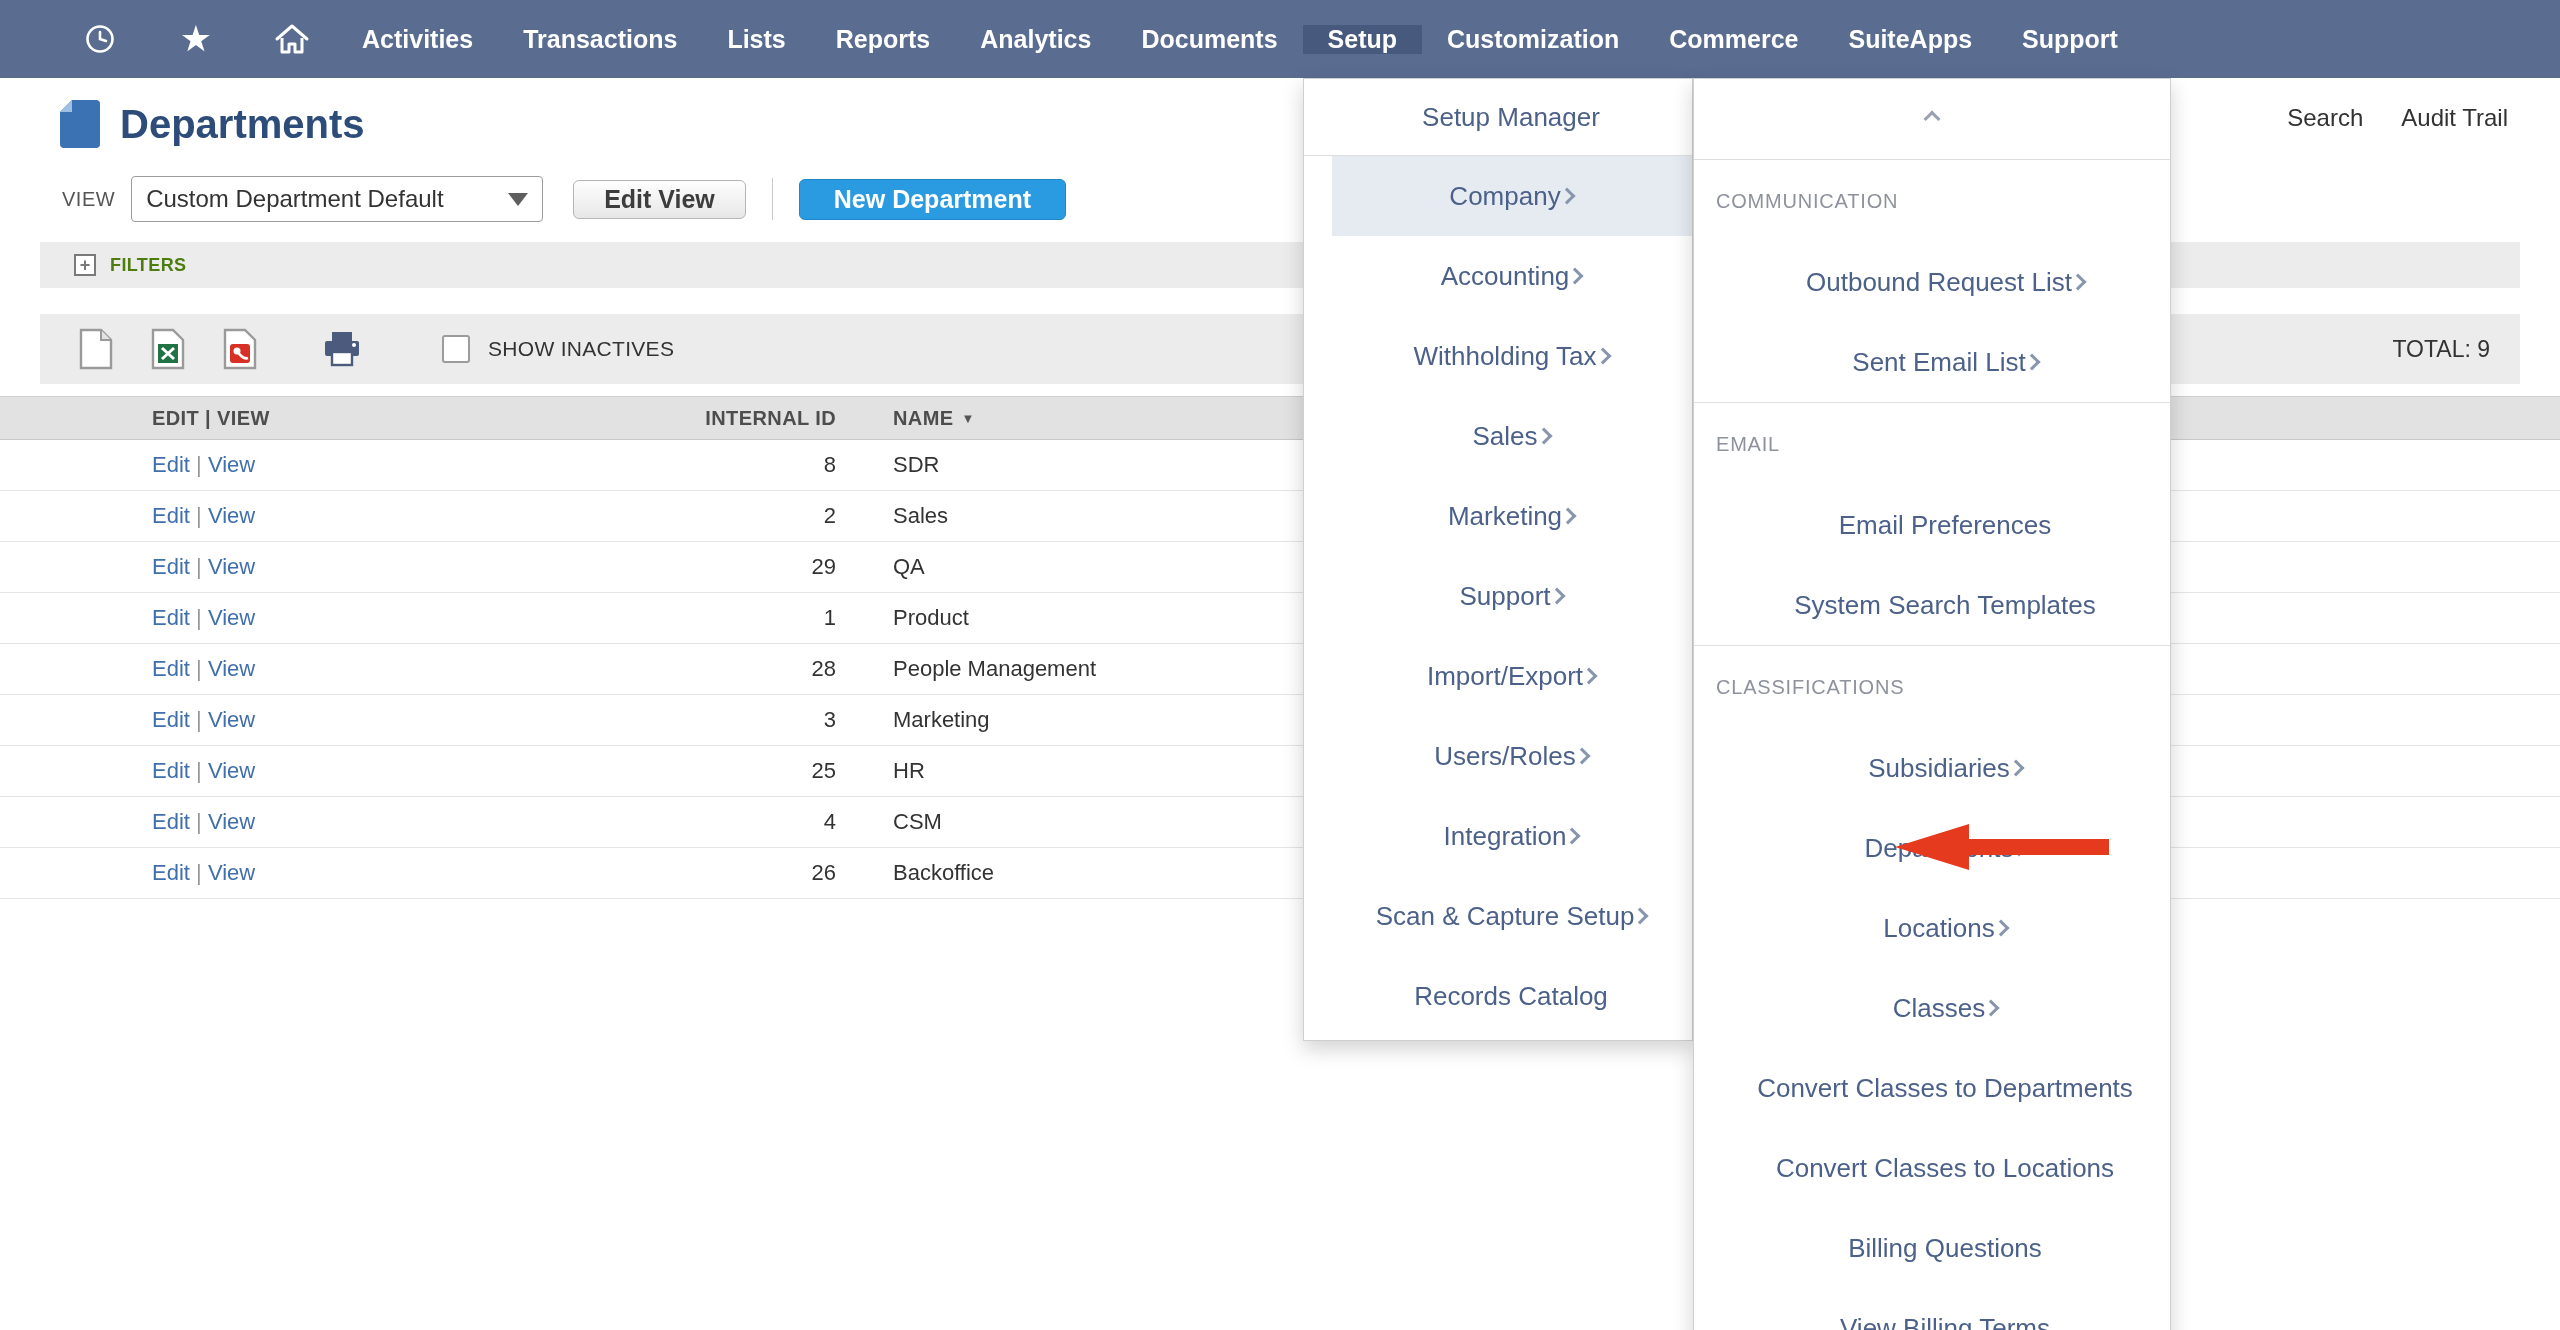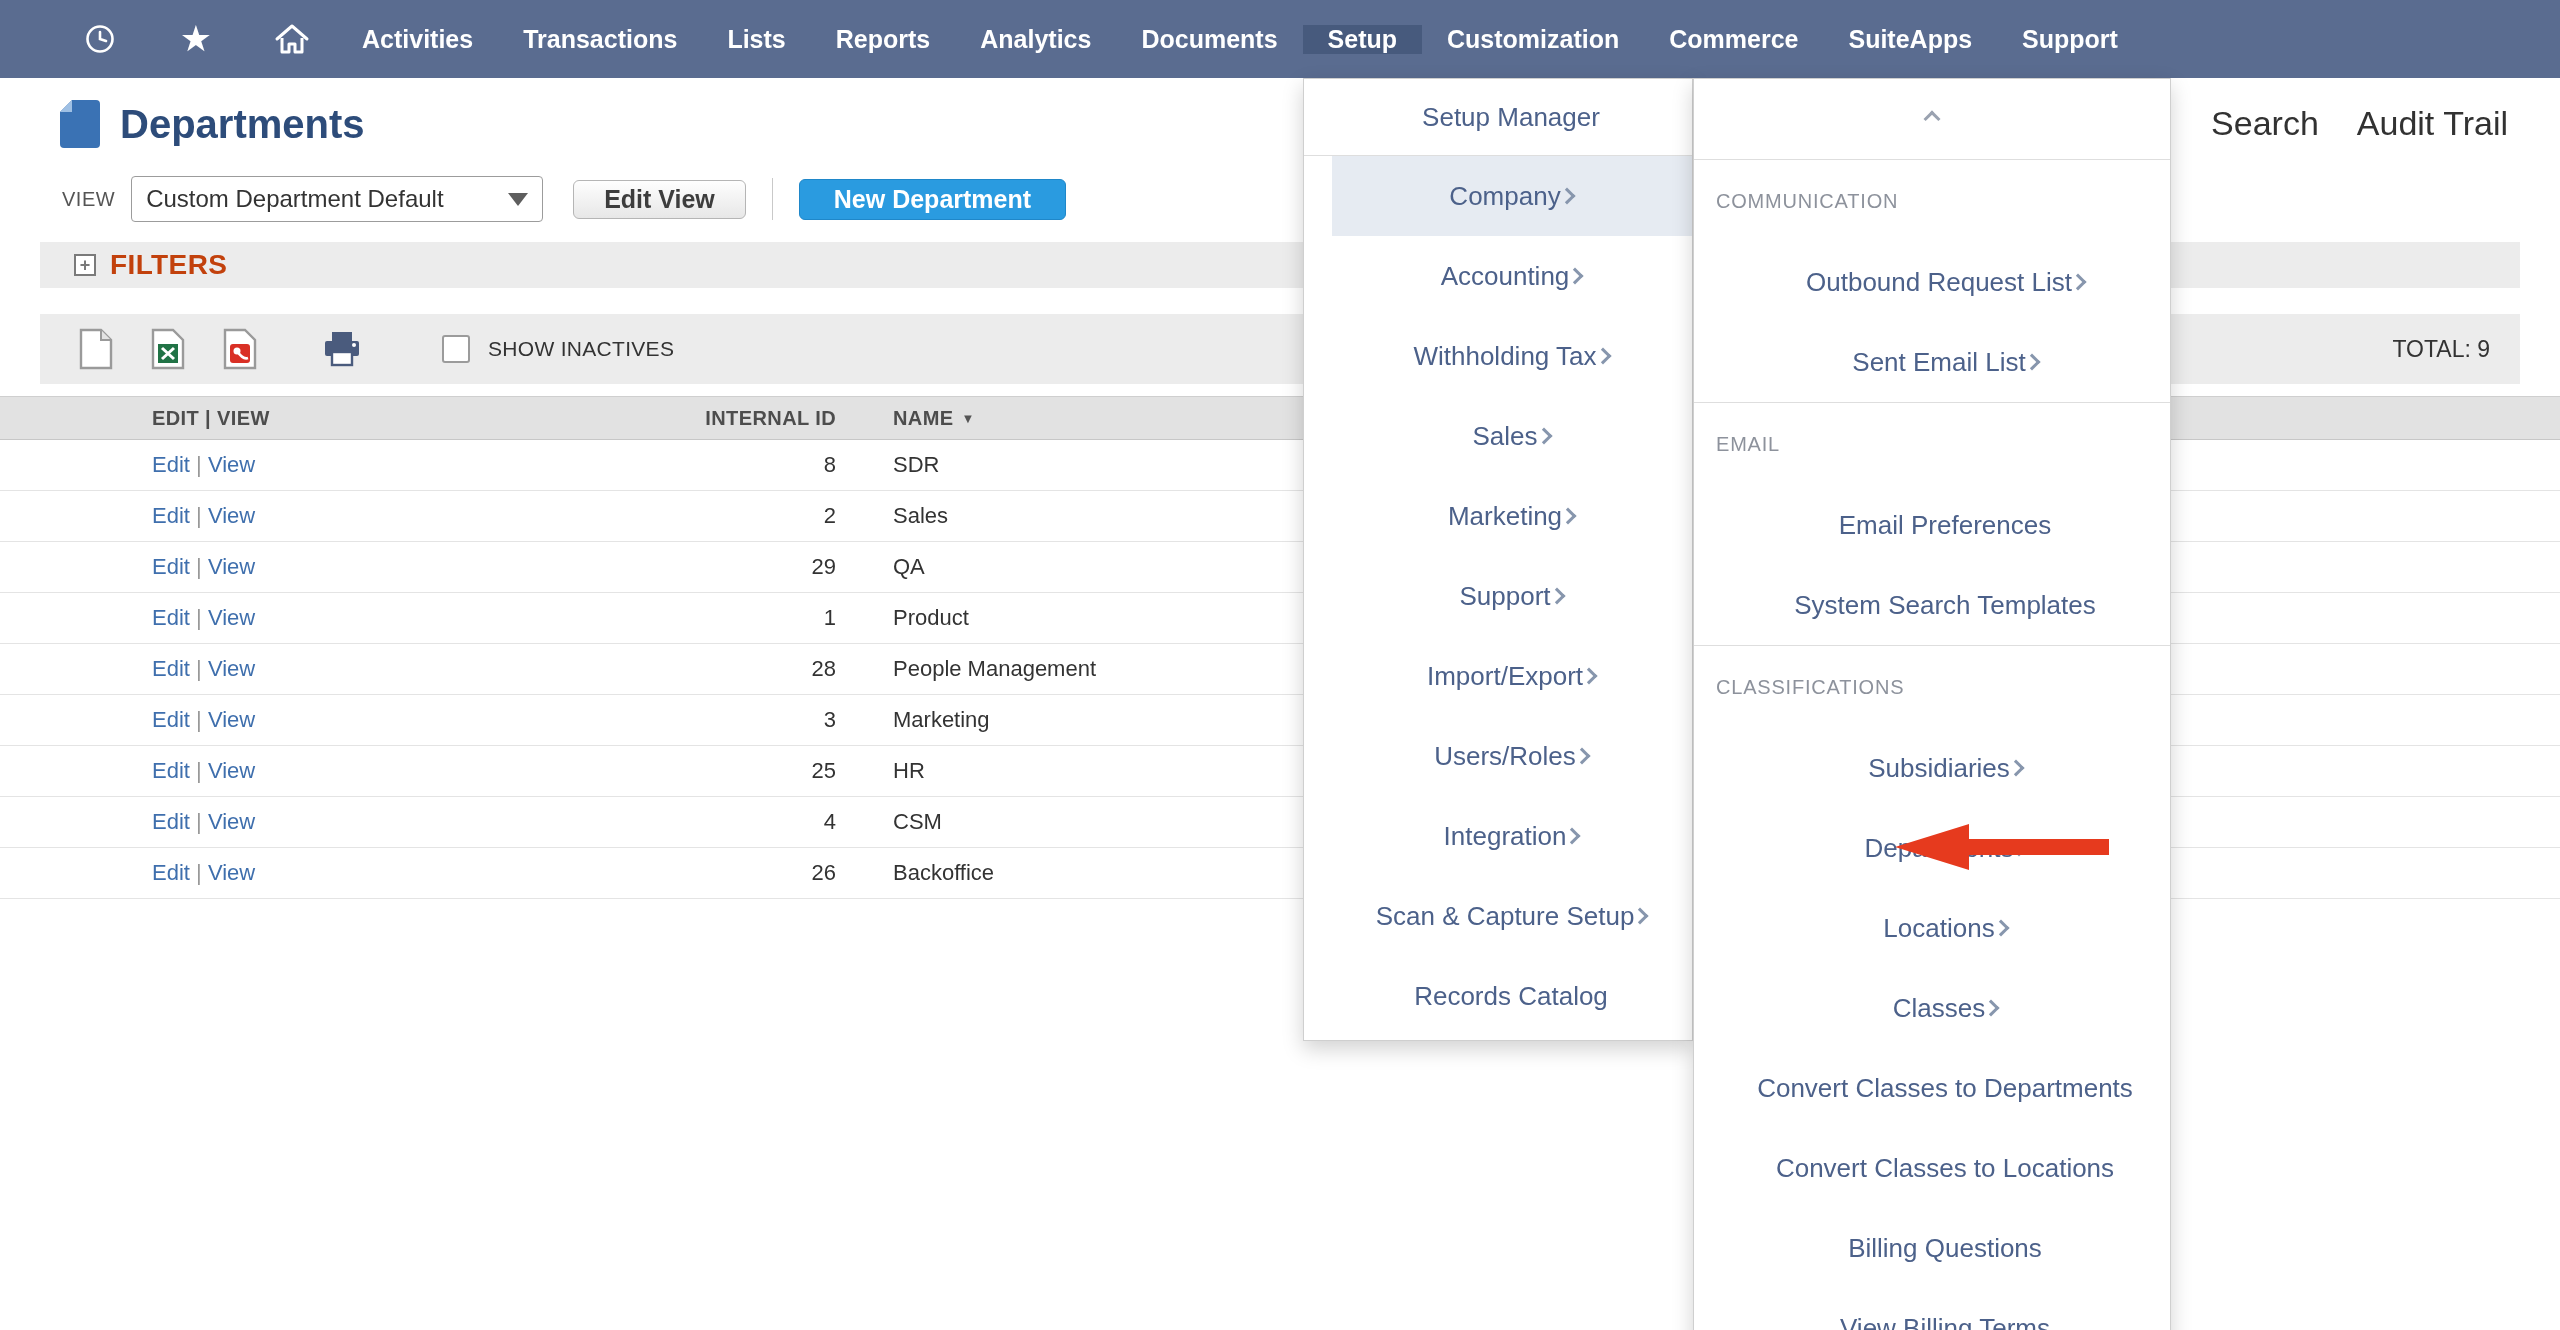--- a/index.html
+++ b/index.html
@@ -16,21 +16,21 @@
   .primary-nav { display:flex; align-items:center; margin-left:15px; }
   .nav-item { background:none; border:none; color:#fff; font:600 25px "Liberation Sans",sans-serif;
               padding:0 25px; cursor:pointer; white-space:nowrap; }
   .nav-item.active { background:#475a7d; }
 
   
   .page-header { display:flex; align-items:center; padding-left:60px; margin-top:14px; height:64px; }
   .doc-icon { width:40px; height:48px; display:inline-block; }
   .page-title { font-size:40px; font-weight:700; color:#2d4c7a; margin-left:20px; }
   .header-links { position:absolute; right:52px; top:104px; display:flex; gap:38px; z-index:1; }
-  .header-links a { font-size:34px; color:#323232; text-decoration:none; cursor:pointer; white-space:nowrap; }
+  .header-links a { font-size:24px; color:#323232; text-decoration:none; cursor:pointer; white-space:nowrap; }
 
   
   .view-row { display:flex; align-items:center; margin-top:20px; padding-left:62px; }
   .view-label { font-size:20px; color:#555; letter-spacing:.5px; }
   .select { width:412px; height:46px; border:1px solid #9c9c9c; border-radius:4px; background:#fff;
             display:flex; align-items:center; justify-content:space-between; padding:0 14px;
             font-size:24px; color:#333; margin-left:16px; cursor:pointer; }
   .select-arrow { width:0; height:0; border-left:10px solid transparent; border-right:10px solid transparent;
                   border-top:13px solid #5e5e5e; margin-left:10px; }
   .btn-gray { margin-left:30px; height:39px; padding:0 30px; border:1px solid #b5b5b5; border-radius:6px;
@@ -38,21 +38,21 @@
               color:#3d3d3d; cursor:pointer; }
   .vdiv { width:1px; height:42px; background:#c9c9c9; margin:0 26px; }
   .btn-blue { height:41px; padding:0 34px; border:1px solid #1f87c9; border-radius:6px; background:#2a9be0;
               font:600 25px "Liberation Sans",sans-serif; color:#fff; cursor:pointer; }
 
   
   .filters-bar { margin:20px 40px 0; height:46px; background:#ececec; display:flex; align-items:center;
                  padding-left:34px; gap:14px; cursor:pointer; }
   .plus-box { width:22px; height:22px; border:2px solid #7a7a7a; color:#7a7a7a; display:grid;
               place-items:center; font-size:18px; font-weight:700; line-height:1; background:#fff; }
-  .filters-label { font-size:28px; font-weight:700; color:#c2410c; letter-spacing:.4px; }
+  .filters-label { font-size:18px; font-weight:700; color:#4d7c0f; letter-spacing:.4px; }
 
   
   .toolbar { margin:26px 40px 0; height:70px; background:#ececec; display:flex; align-items:center;
              padding-left:34px; position:relative; }
   .tool-btn { width:44px; height:44px; margin-right:28px; background:none; border:none;
               display:grid; place-items:center; cursor:pointer; }
   .tool-btn.print { margin-left:30px; }
   .checkbox { width:28px; height:28px; background:#fff; border:2px solid #9b9b9b; border-radius:3px;
               margin-left:50px; cursor:pointer; }
   .show-inactives { font-size:21px; color:#333; letter-spacing:.3px; margin-left:18px; }

